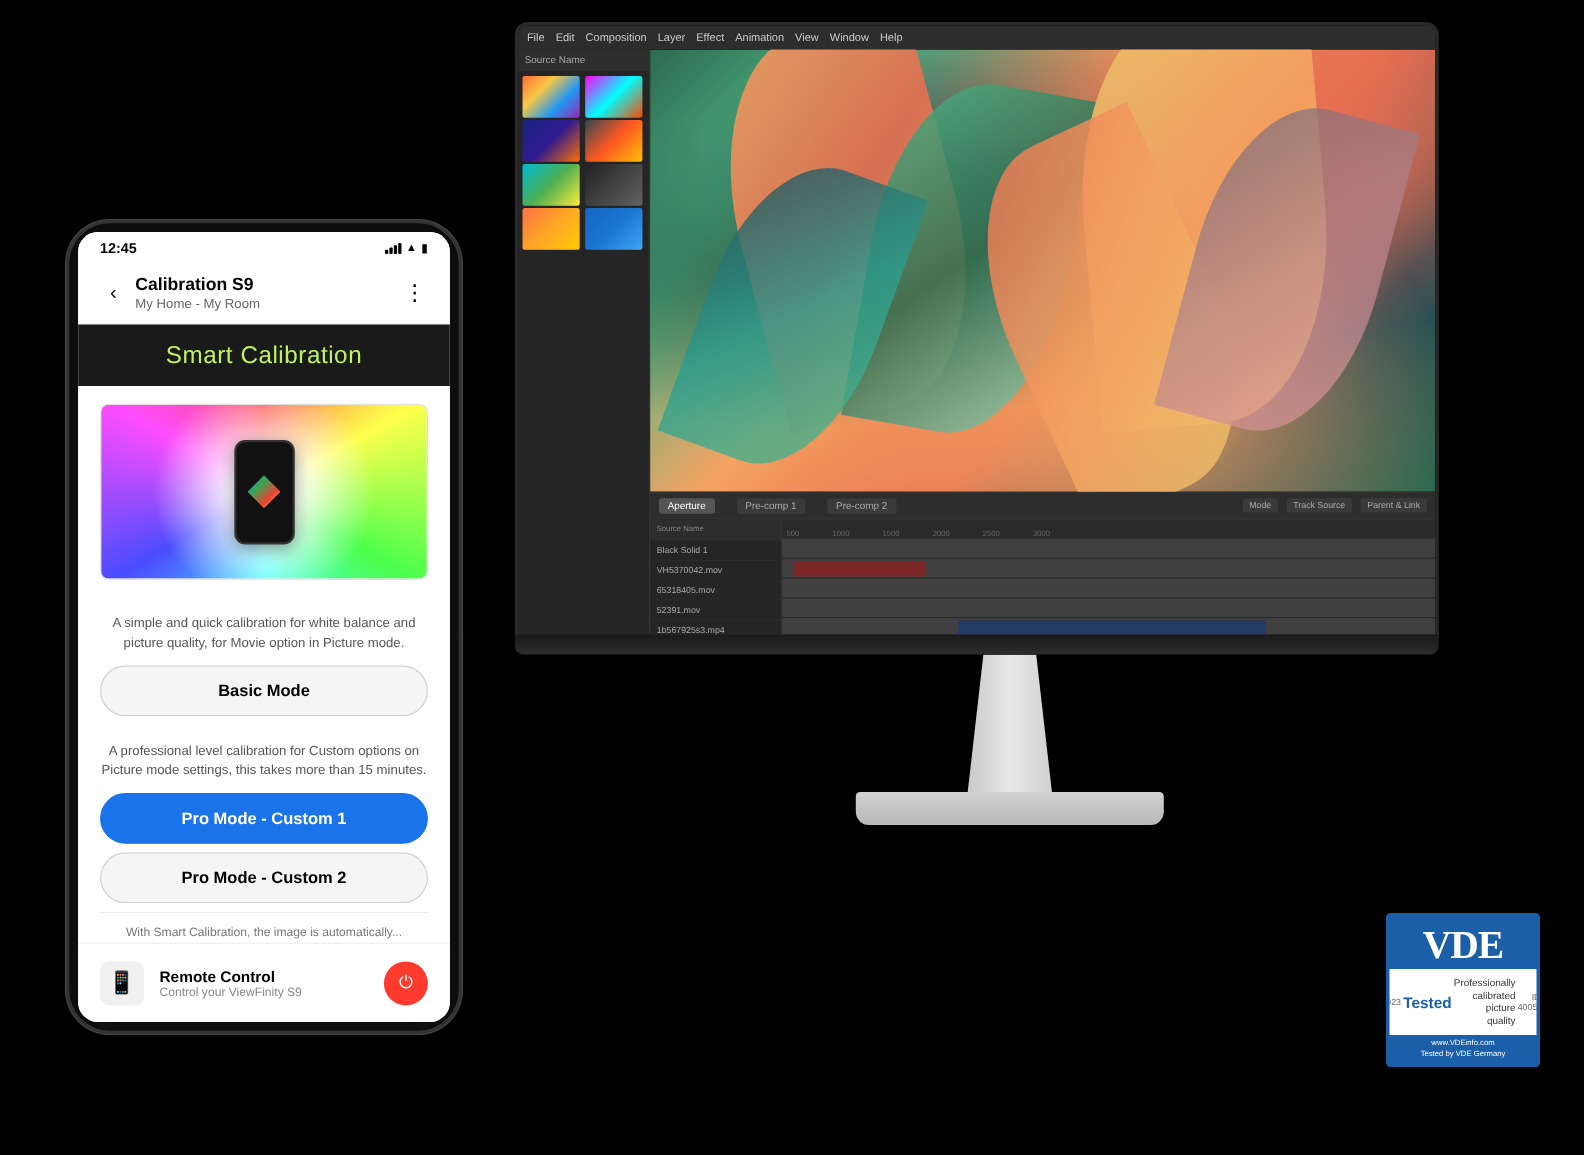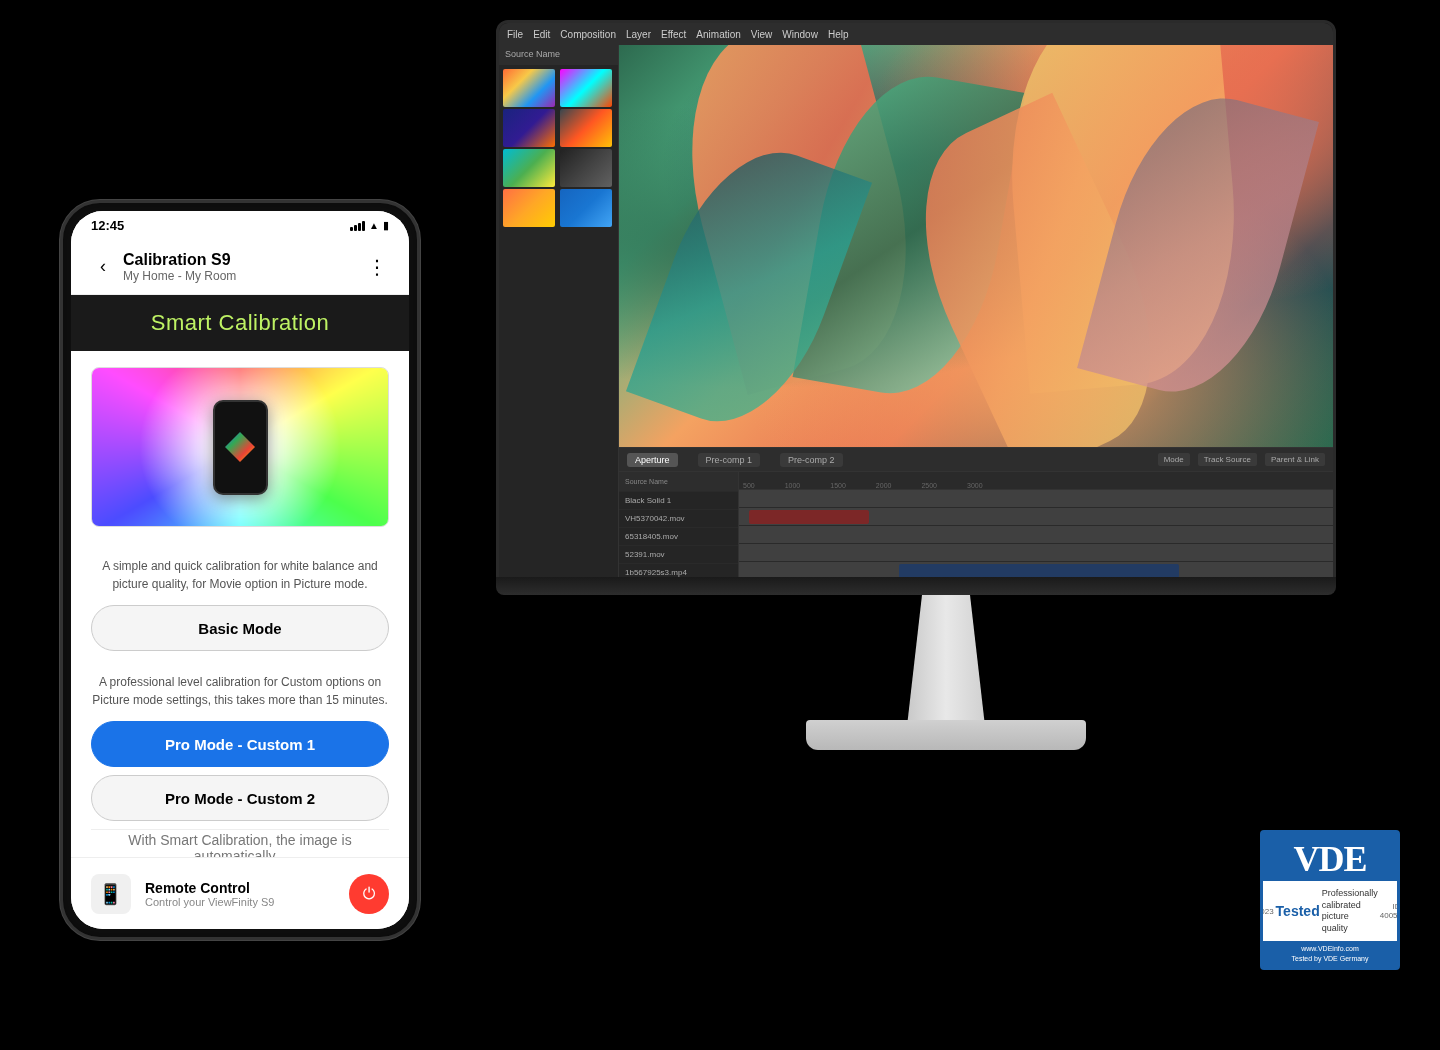--- a/index.html
+++ b/index.html
@@ -8,21 +8,21 @@
       height: 1050px;
       background: #000;
       overflow: hidden;
       font-family: 'Arial', sans-serif;
       position: relative;
     }
 
     
     .monitor-container {
       position: absolute;
-      right: 44px;
+      right: 72px;
       top: 20px;
       width: 900px;
       height: 780px;
     }
 
     .monitor-bezel {
       position: absolute;
       top: 0;
       left: 0;
       width: 840px;
@@ -350,21 +350,21 @@
       position: relative;
     }
 
     .phone-screen {
       position: absolute;
       top: 8px;
       left: 8px;
       right: 8px;
       bottom: 8px;
       background: #fff;
-      border-radius: 32px;
+      border-radius: 18px;
       overflow: hidden;
     }
 
     
     .status-bar {
       height: 28px;
       background: #fff;
       display: flex;
       align-items: center;
       justify-content: space-between;
@@ -565,24 +565,24 @@
 
     .pro-description {
       font-size: 12px;
       color: #555;
       line-height: 1.5;
       text-align: center;
       padding: 14px 0 12px;
     }
 
     .bottom-teaser {
-      font-size: 14px;
+      font-size: 11px;
       color: #777;
       text-align: center;
-      padding: 2px 0;
+      padding: 12px 0;
       border-top: 1px solid #eee;
     }
 
     
     .phone-bottom-nav {
       position: absolute;
       bottom: 0;
       left: 0;
       right: 0;
       height: 72px;
@@ -685,21 +685,21 @@
 
     .vde-tested {
       font-size: 14px;
       font-weight: 700;
       color: #1a5fa8;
     }
 
     .vde-desc {
       font-size: 9px;
       color: #333;
-      text-align: left;
+      text-align: right;
       line-height: 1.3;
     }
 
     .vde-id {
       font-size: 8px;
       color: #666;
     }
 
     .vde-footer {
       width: 100%;

